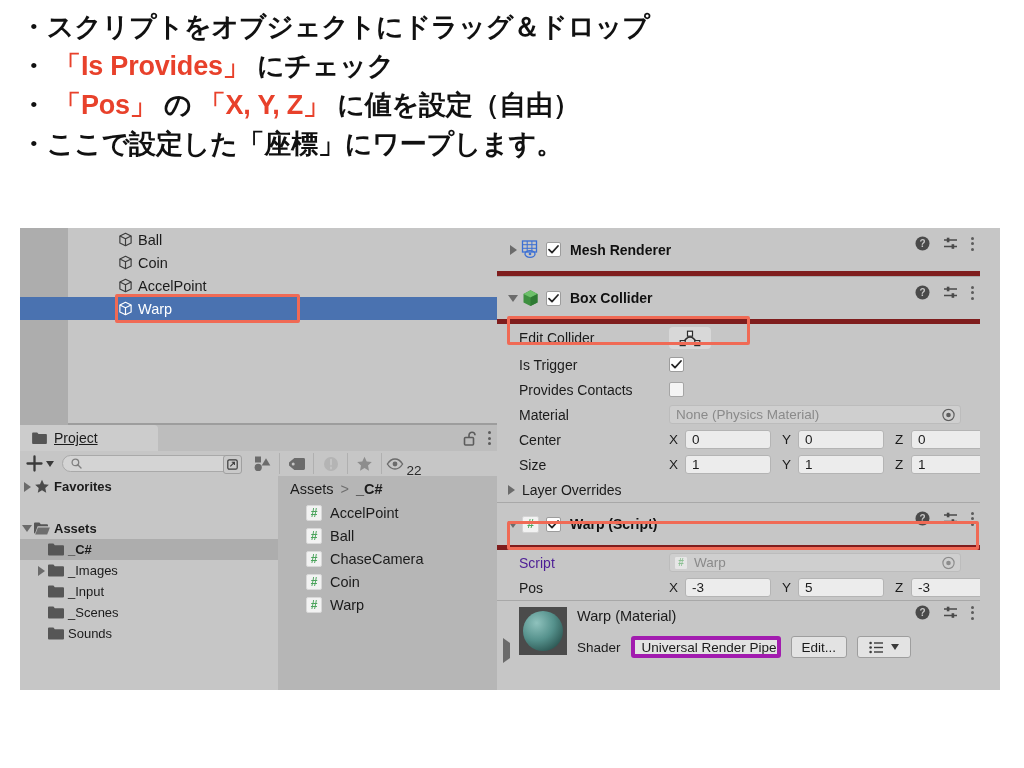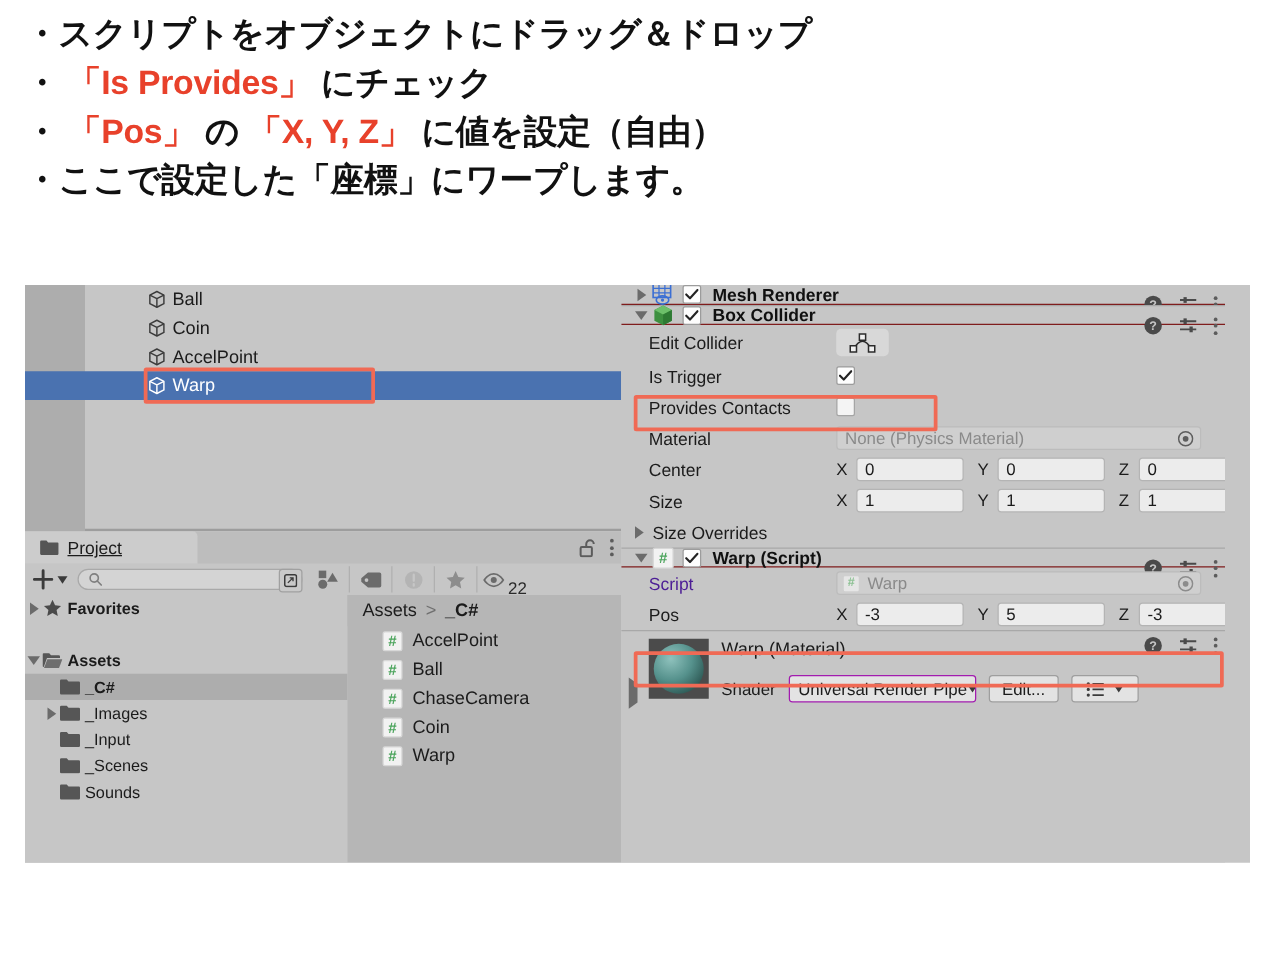--- a/index.html
+++ b/index.html
@@ -253,27 +253,27 @@
     background: #c6c6c6;
   }
   .insp-inner {
     position: absolute;
     left: 0; top: 0;
     width: 483px; height: 462px;
     background: #c6c6c6;
     overflow: hidden;
   }
   .comp-header {
-    height: 16px;
+    height: 48px;
     background: #c6c6c6;
     display: flex;
     align-items: center;
     padding-left: 8px;
     box-sizing: border-box;
-    border-bottom: 1px solid #7f1d1d;
+    border-bottom: 5px solid #7f1d1d;
     border-top: 1px solid #a8a8a8;
     position: relative;
   }
   .foldout { width: 16px; display:flex; align-items:center; justify-content:center; flex:0 0 auto;}
   .comp-icon { width: 19px; height: 19px; margin-right: 6px; flex:0 0 auto; }
   .ck {
     width: 15px; height: 15px;
     background: #fdfdfd;
     border: 1px solid #9c9c9c;
     border-radius: 2px;
@@ -374,21 +374,21 @@
     display: flex; align-items: center; gap: 13px;
   }
   .shader-row {
     position: absolute;
     left: 80px; top: 35px;
     display: flex; align-items: center; gap: 10px;
   }
   .shader-dd {
     width: 150px; height: 22px;
     background: #e3e3e3;
-    border: 1px solid #a21caf;
+    border: 4px solid #a21caf;
     border-radius: 3px;
     display: flex; align-items: center;
     padding: 0 4px 0 7px;
     box-sizing: border-box;
     font-size: 13.5px;
     justify-content: space-between;
     overflow: hidden;
     white-space: nowrap;
   }
   .btn-sm {
@@ -782,21 +782,21 @@
           <span class="field">1</span>
           <span class="ax">Z</span>
           <span class="field">1</span>
         </span>
       </div>
 
       <div class="prop-row" style="padding-left:6px;">
         <span class="foldout">
             <span class="tri tri-r"></span>
           </span>
-        <span style="margin-left:3px;">Size Overrides</span>
+        <span style="margin-left:3px;">Layer Overrides</span>
       </div>
 
       <div class="comp-header">
         <span class="foldout">
             <span class="tri tri-d"></span>
           </span>
         <span class="comp-icon" style="display:flex;align-items:center;justify-content:center;">
           <span style="width:17px;height:17px;background:#f2f2f2;border:1px solid #d3d3d3;border-radius:2px;color:#4ba45c;font-size:12px;font-weight:bold;display:flex;align-items:center;justify-content:center;box-sizing:border-box;">#</span>
         </span>
         <span class="ck">

